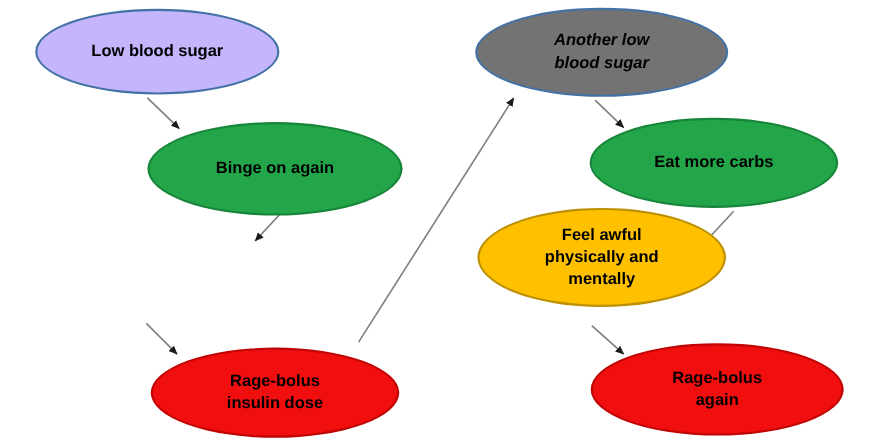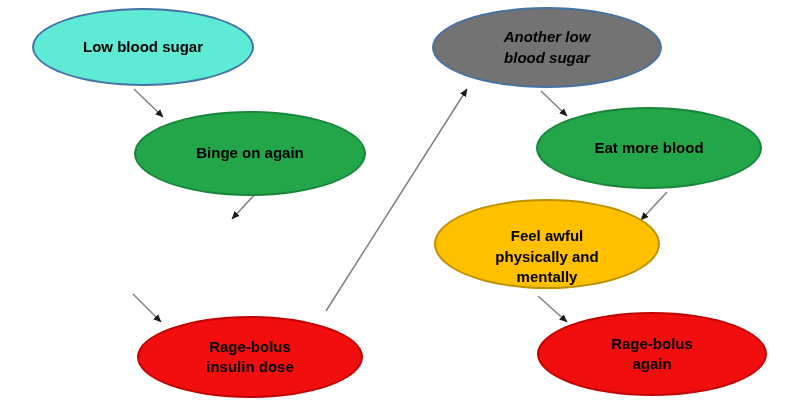--- a/index.html
+++ b/index.html
@@ -29,21 +29,21 @@
     line-height: 1.35;
     padding: 0 14px;
   }
   
   .n1 { left: 32px;  top: 8px;   width: 222px; height: 78px; }
   .n2 { left: 134px; top: 111px; width: 232px; height: 85px; }
   .n3 { left: 30px;  top: 213px; width: 224px; height: 84px; }
   .n4 { left: 137px; top: 316px; width: 226px; height: 82px; }
   .n5 { left: 432px; top: 7px;   width: 230px; height: 81px; }
   .n6 { left: 536px; top: 107px; width: 226px; height: 82px; }
-  .n7 { left: 434px; top: 199px; width: 226px; height: 90px; align-items: flex-end; }
+  .n7 { left: 434px; top: 189px; width: 226px; height: 90px; }
   .n8 { left: 537px; top: 312px; width: 230px; height: 84px; }
   .arrows {
     position: absolute;
     left: 0; top: 0;
     width: 800px; height: 400px;
     pointer-events: none;
   }
   .arrows line {
     stroke: #808080;
     stroke-width: 1.5;
@@ -62,41 +62,41 @@
     </defs>
     <line x1="134" y1="89" x2="163" y2="117" marker-end="url(#arrowhead)"></line>
     <line x1="257" y1="192" x2="232" y2="219" marker-end="url(#arrowhead)"></line>
     <line x1="133" y1="294" x2="161" y2="322" marker-end="url(#arrowhead)"></line>
     <line x1="326" y1="311" x2="467" y2="89" marker-end="url(#arrowhead)"></line>
     <line x1="541" y1="91" x2="567" y2="116" marker-end="url(#arrowhead)"></line>
     <line x1="667" y1="192" x2="641" y2="220" marker-end="url(#arrowhead)"></line>
     <line x1="538" y1="296" x2="567" y2="322" marker-end="url(#arrowhead)"></line>
   </svg>
 
-  <div class="node n1" style="background-color: #5eead4; border-color: rgb(68, 114, 164); color: rgb(0, 0, 0);">
+  <div class="node n1" style="background-color: #c4b5fd; border-color: rgb(68, 114, 164); color: rgb(0, 0, 0);">
     <span class="label">Low blood sugar</span>
   </div>
 
   <div class="node n2" style="background-color: rgb(35, 166, 74); border-color: rgb(23, 133, 58); color: rgb(0, 0, 0);">
     <span class="label">Binge on again</span>
   </div>
 
 
   <div class="node n4" style="background-color: rgb(240, 14, 14); border-color: rgb(192, 4, 4); color: rgb(0, 0, 0);">
     <span class="label">Rage-bolus
 insulin dose</span>
   </div>
 
   <div class="node n5" style="background-color: #737373; border-color: rgb(68, 114, 164); color: rgb(0, 0, 0); font-style: italic;">
     <span class="label">Another low
 blood sugar</span>
   </div>
 
   <div class="node n6" style="background-color: rgb(35, 166, 74); border-color: rgb(23, 133, 58); color: rgb(0, 0, 0);">
-    <span class="label">Eat more blood</span>
+    <span class="label">Eat more carbs</span>
   </div>
 
   <div class="node n7" style="background-color: rgb(255, 192, 0); border-color: rgb(189, 144, 0); color: rgb(0, 0, 0);">
     <span class="label">Feel awful
 physically and
 mentally</span>
   </div>
 
   <div class="node n8" style="background-color: rgb(240, 14, 14); border-color: rgb(192, 4, 4); color: rgb(0, 0, 0);">
     <span class="label">Rage-bolus

